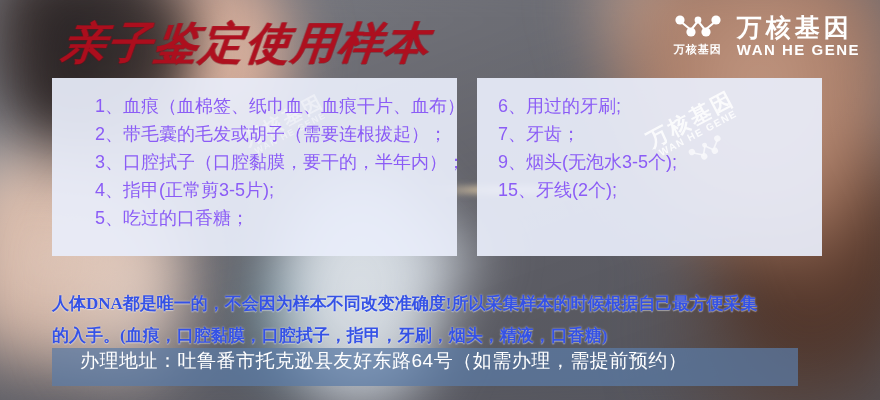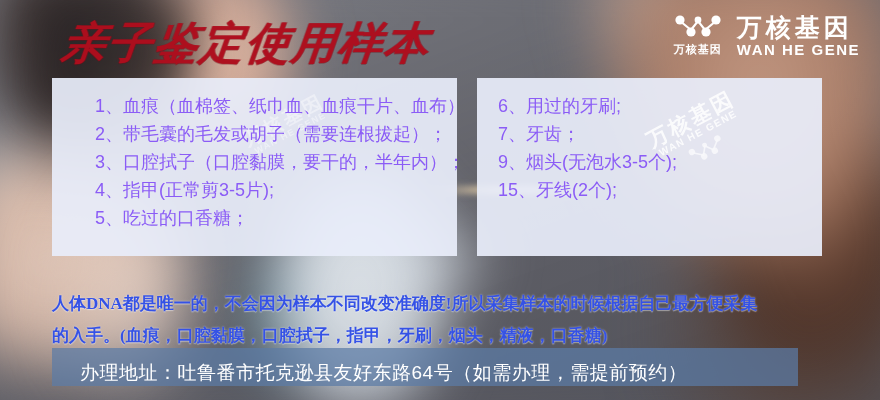--- a/index.html
+++ b/index.html
@@ -218,21 +218,21 @@
 
   
   .address-bar {
     position: absolute;
     left: 52px;
     top: 348px;
     width: 746px;
     height: 38px;
     background: rgba(92, 124, 166, 0.72);
     display: flex;
-    align-items: flex-end;
+    align-items: flex-start;
     padding-left: 28px;
   }
   .address-text {
     color: #ffffff;
     font-size: 19px;
     font-weight: 400;
     letter-spacing: 0.5px;
     white-space: nowrap;
     font-family: "Liberation Sans", "DejaVu Sans", sans-serif;
   }

